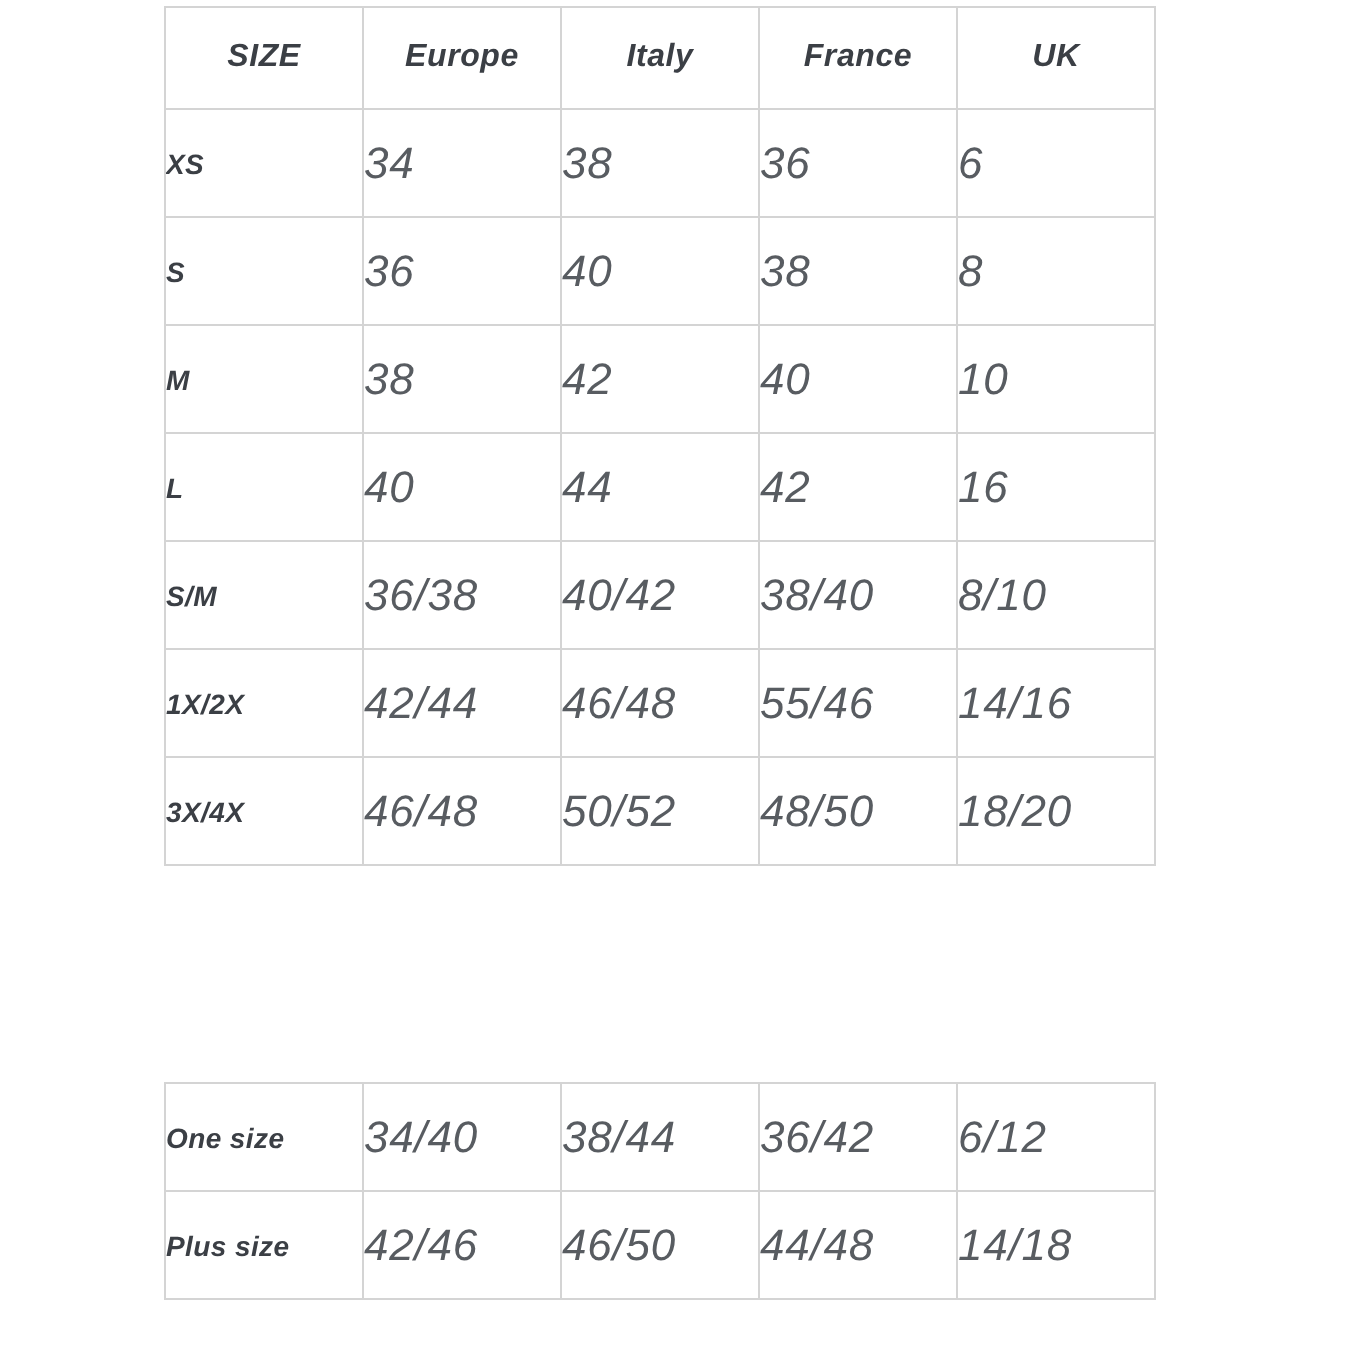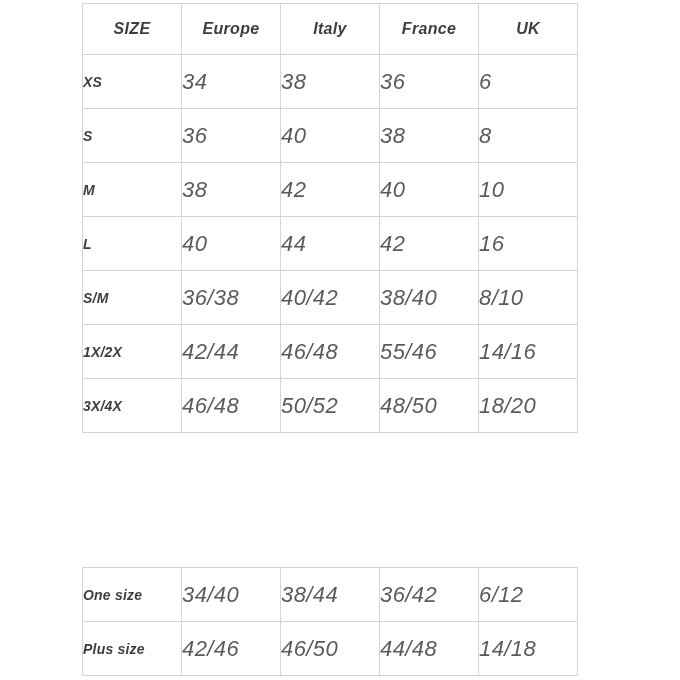--- a/index.html
+++ b/index.html
@@ -17,21 +17,21 @@
   .canvas{position:absolute;inset:0;background:var(--bg);}
   table.size-table{
     border-collapse:collapse;
     table-layout:fixed;
     width:496px;
     position:absolute;
     left:82px;
     background:var(--bg);
   }
   table.size-table.main{top:3px;}
-  table.size-table.extra{top:567px;}
+  table.size-table.extra{top:541px;}
   .size-table th,.size-table td{
     border:1px solid var(--border);
     vertical-align:middle;
     padding:0;
     overflow:hidden;
     white-space:nowrap;
     font-style:italic;
   }
   .size-table col{width:20%;}
   .size-table thead th{

